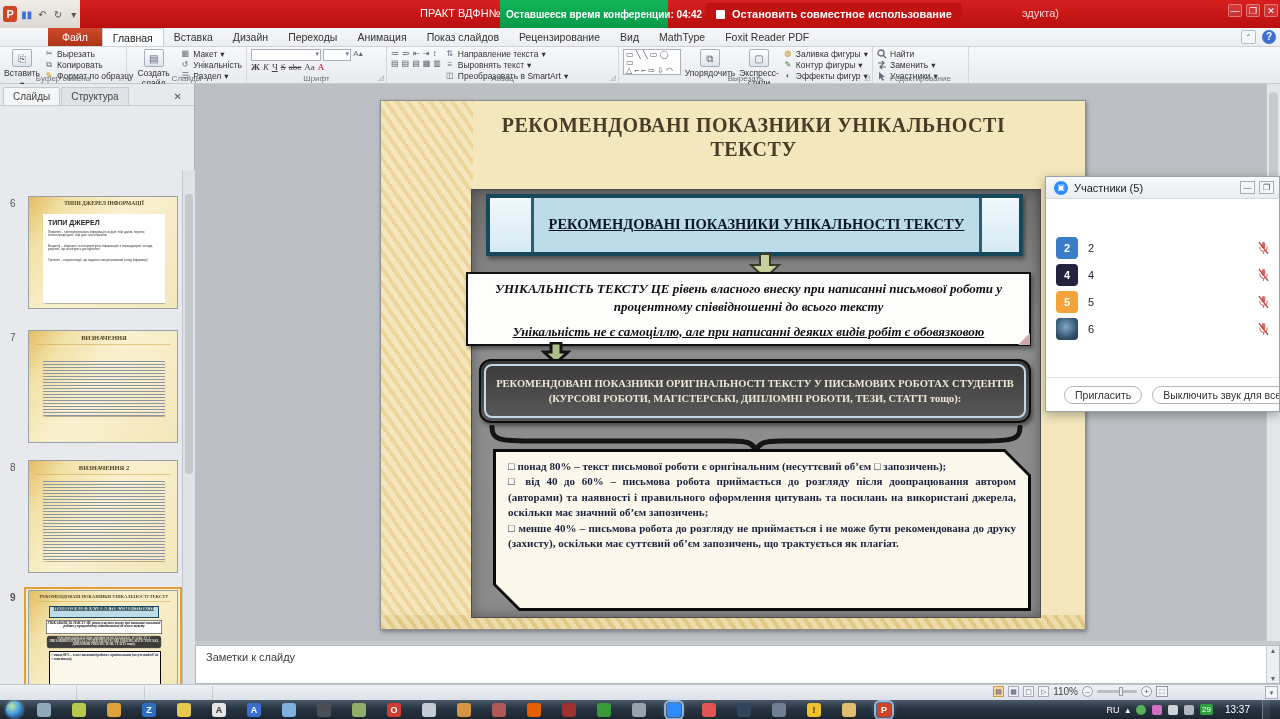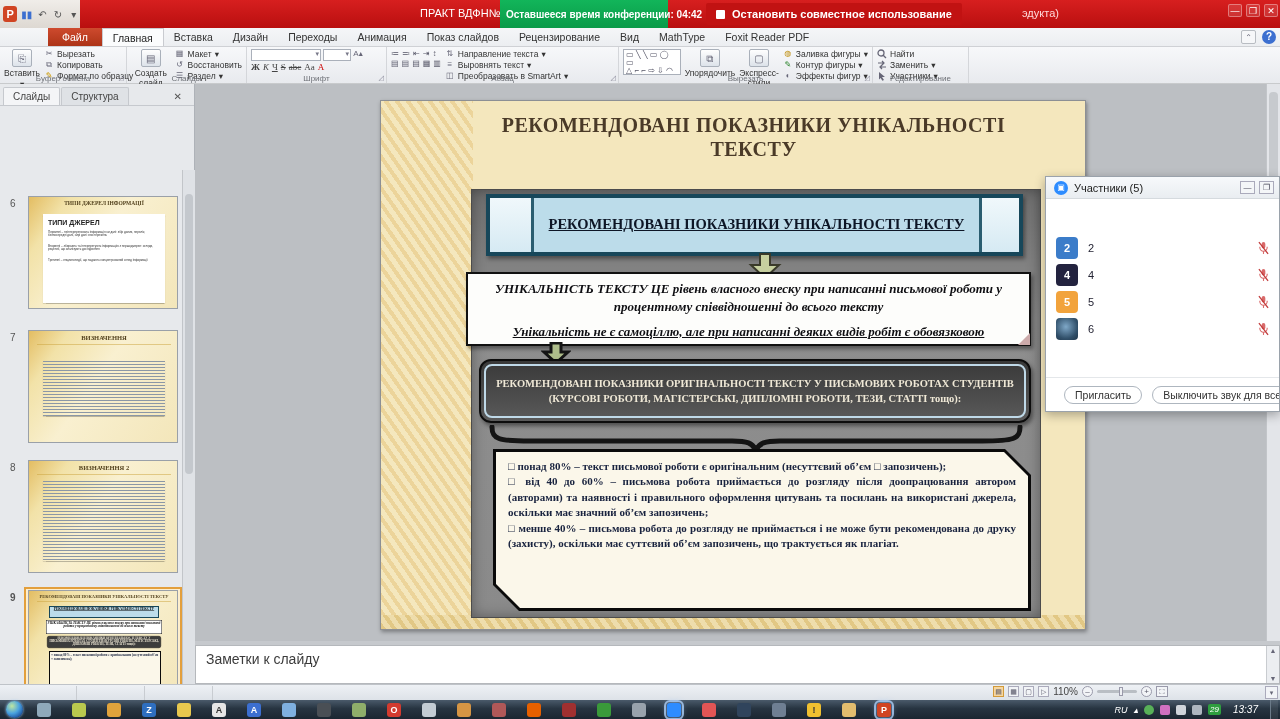--- a/index.html
+++ b/index.html
@@ -80,39 +80,39 @@
   .defbox .u{text-decoration:underline;margin-top:8px;}
   .fold{position:absolute;right:-1px;bottom:-1px;width:0;height:0;border-left:12px solid transparent;border-bottom:12px solid #caa;}
   .darkbox{position:absolute;left:98px;top:258px;width:552px;height:64px;background:linear-gradient(#393939,#5a5a5a);border:2px solid #0c0c0c;border-radius:12px;padding:3px;box-shadow:2px 3px 4px rgba(0,0,0,.45);}
   .db-in{width:100%;height:100%;border:2px solid #bfd9e8;border-radius:8px;display:flex;align-items:center;justify-content:center;text-align:center;font-size:10.5px;font-weight:bold;color:#efe8d6;line-height:1.45;padding:2px 10px;}
   .brace{position:absolute;left:105px;top:324px;}
   .cboxb{position:absolute;left:112px;top:348px;width:538px;height:162px;background:#0a0a0a;clip-path:polygon(0 0,calc(100% - 26px) 0,100% 26px,100% 100%,26px 100%,0 calc(100% - 26px));}
   .cbox{position:absolute;left:3px;top:3px;width:532px;height:156px;background:#fbf7ea;clip-path:polygon(0 0,calc(100% - 24px) 0,100% 24px,100% 100%,24px 100%,0 calc(100% - 24px));padding:7px 12px;font-size:11px;font-weight:bold;color:#19233f;line-height:1.4;text-align:justify;}
   
   .hdiv{position:absolute;left:195px;top:641px;width:1085px;height:4px;background:#c6c9cd;}
   .notes{position:absolute;left:195px;top:645px;width:1085px;height:39px;background:#fff;border:1px solid #b5b8bc;}
-  .notes .ph{position:absolute;left:10px;top:5px;font-size:14px;color:#3c3c3c;}
+  .notes .ph{position:absolute;left:10px;top:5px;font-size:11px;color:#3c3c3c;}
   .nsb{position:absolute;right:0;top:0;width:13px;height:100%;background:#eceef1;border-left:1px solid #c9ccd0;font-size:7px;color:#667;display:flex;flex-direction:column;justify-content:space-between;align-items:center;padding:1px 0;}
   .statusbar{position:absolute;left:0;top:684px;width:1280px;height:16px;background:linear-gradient(#eef1f5,#dde2e8);border-top:1px solid #bfc3c8;font-size:10px;color:#444;}
   .sseg{position:absolute;top:1px;padding:17px 8px;border-right:1px solid #c8ccd1;}
   .sright{position:absolute;right:112px;top:1px;display:flex;align-items:center;gap:4px;}
   .vico{width:11px;height:11px;border:1px solid #aab;font-size:7px;text-align:center;line-height:10px;color:#556;background:#f2f4f7;}
   .vico.on{background:#f7d7a0;border-color:#d29a3a;}
   .zslider{width:40px;height:3px;background:#b9bec4;border-radius:2px;position:relative;}
   .zthumb{position:absolute;left:22px;top:-3px;width:4px;height:9px;background:#eef0f3;border:1px solid #99a;}
   .zbtn{width:11px;height:11px;border-radius:50%;border:1px solid #99a;background:#f2f4f7;font-size:8px;line-height:9px;text-align:center;color:#556;}
   .fitico{width:12px;height:11px;border:1px solid #99a;background:#f2f4f7;font-size:7px;text-align:center;line-height:10px;color:#556;}
   .sbcorner{position:absolute;right:2px;top:1px;width:13px;height:13px;border:1px solid #aab;background:#f2f4f7;font-size:7px;text-align:center;line-height:12px;color:#667;}
   
   .taskbar{position:absolute;left:0;top:700px;width:1280px;height:19px;background:linear-gradient(180deg,#4a5a6a,#273441 45%,#1b2631);display:flex;align-items:center;}
   .orb{width:17px;height:17px;margin-left:6px;border-radius:50%;background:radial-gradient(circle at 35% 30%,#bfe6a0,#4aa3e0 45%,#1b4f9e 80%);box-shadow:0 0 3px #9cf;flex:0 0 auto;}
   .ticons{display:flex;gap:21px;margin-left:14px;align-items:center;}
   .tico{width:14px;height:14px;border-radius:3px;font-size:9px;font-weight:bold;color:#fff;text-align:center;line-height:14px;flex:0 0 auto;}
   .tico.act{outline:2px solid rgba(180,215,255,.75);outline-offset:1px;background-clip:padding-box;box-shadow:0 0 6px rgba(160,200,255,.8);}
-  .tray{position:absolute;right:0;top:0;height:19px;display:flex;align-items:center;gap:6px;padding-right:2px;font-style:italic;}
+  .tray{position:absolute;right:0;top:0;height:19px;display:flex;align-items:center;gap:6px;padding-right:10px;}
   .tray .txt{color:#fff;font-size:9px;}
   .trayico{width:10px;height:10px;border-radius:2px;}
   .badge29{background:#2f9e3f;color:#fff;font-size:8px;padding:1px 2px;border-radius:2px;}
   .clock{color:#fff;font-size:10px;padding:0 6px;}
   .showdesk{width:8px;height:19px;border-left:1px solid #67widt0;border-left:1px solid #6b7a88;background:rgba(255,255,255,.08);}
   
   .pp{position:absolute;left:1045px;top:176px;width:235px;height:236px;background:#fff;border:1px solid #9aa2ab;box-shadow:0 3px 10px rgba(0,0,0,.3);overflow:hidden;z-index:50;}
   .pp-h{position:absolute;left:0;top:0;width:100%;height:22px;background:linear-gradient(#f7f9fb,#e9edf1);border-bottom:1px solid #d5dade;display:flex;align-items:center;padding:0 8px;gap:6px;}
   .pp-cam{width:14px;height:14px;border-radius:50%;background:#2d8cff;color:#fff;font-size:8px;text-align:center;line-height:14px;}
   .pp-title{font-size:11px;color:#222;}
@@ -202,21 +202,21 @@
   <div class="rgroup" style="width:120px">
     <div class="bigbtn">
         <span class="bigico">▤</span>
         <span>Создать слайд</span>
         <span>▾</span>
       </div>
     <div class="smallrow">
       <span class="sbtn"><span class="sico">▦</span><span>Макет</span> ▾</span>
       <span class="sbtn">
           <span class="sico">↺</span>
-          <span>Восстановить</span>
+          <span>Унікальність</span>
         </span>
       <span class="sbtn"><span class="sico">☰</span><span>Раздел</span> ▾</span>
     </div>
     <span class="glabel">Слайды</span>
   </div>
   <div class="rgroup" style="width:140px">
     <div class="smallrow" style="width:100%">
       <div style="display:flex;gap:2px">
           <span class="combo"></span>
           <span class="combo" style="width:28px"></span>

